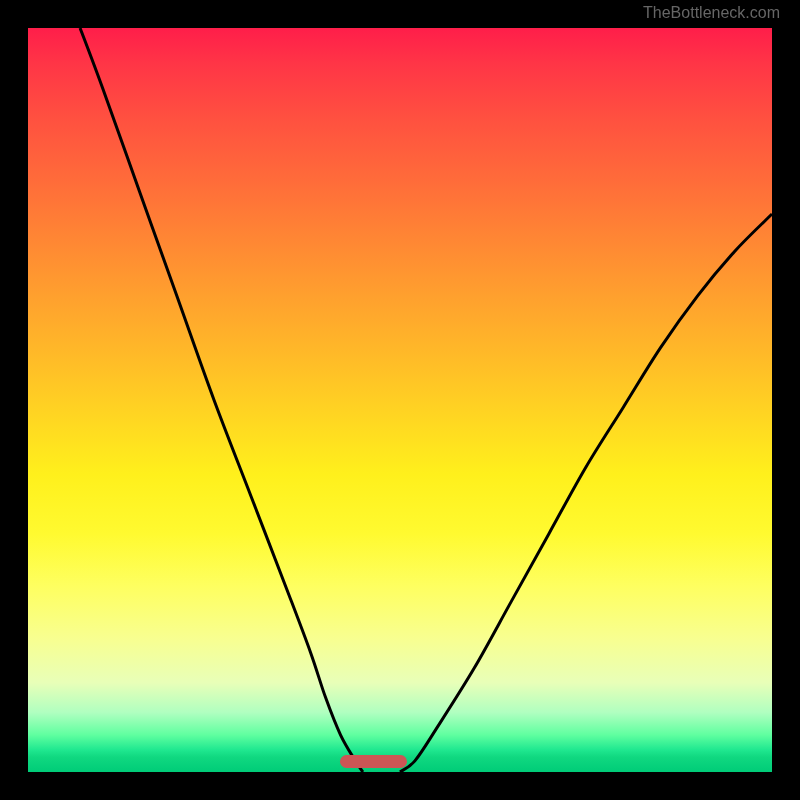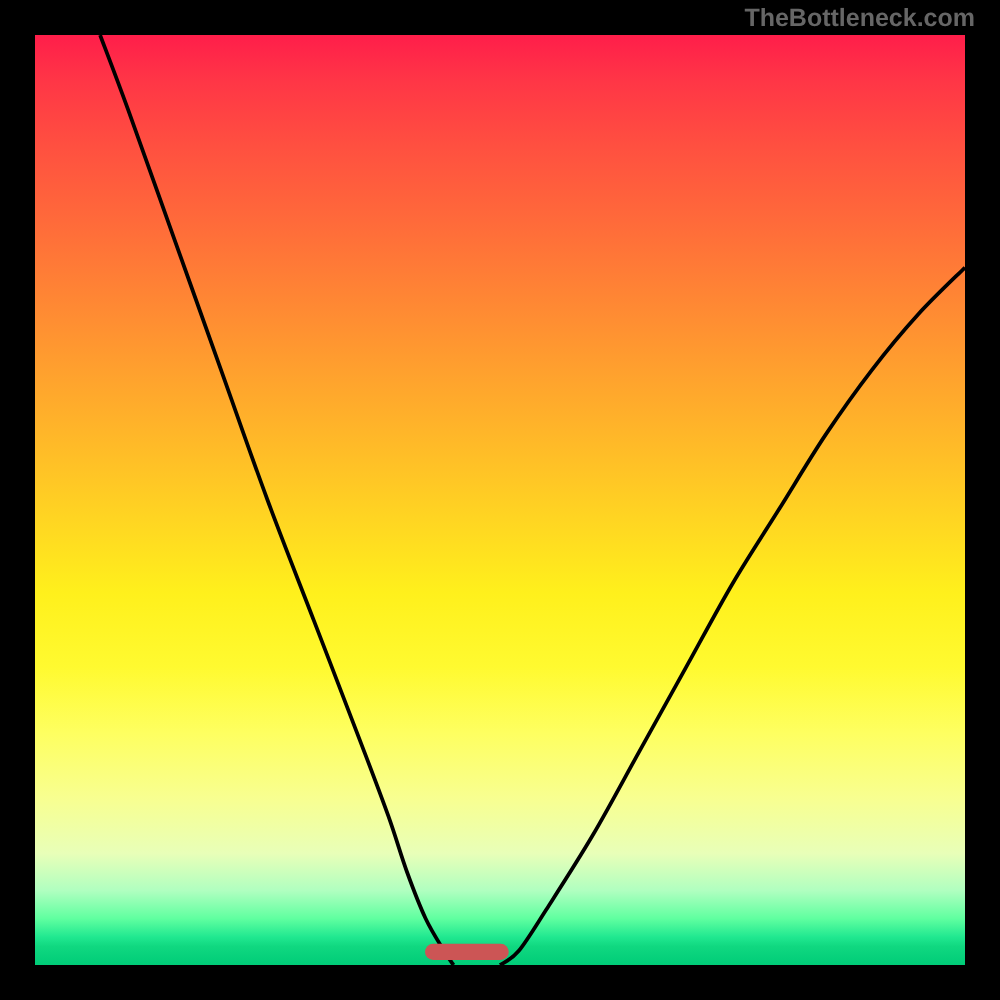--- a/index.html
+++ b/index.html
@@ -12,22 +12,22 @@
       height: 800px;
       background: #000;
       position: relative;
       font-family: Arial, sans-serif;
     }
     .watermark {
       position: absolute;
       top: 4px;
       right: 20px;
       color: #666;
-      font-size: 20px;
-      font-weight: bold;
+      font-size: 16px;
+      font-weight: normal;
       z-index: 10;
     }
     .chart-area {
       position: absolute;
       top: 28px;
       left: 28px;
       width: 744px;
       height: 744px;
       overflow: hidden;
     }

